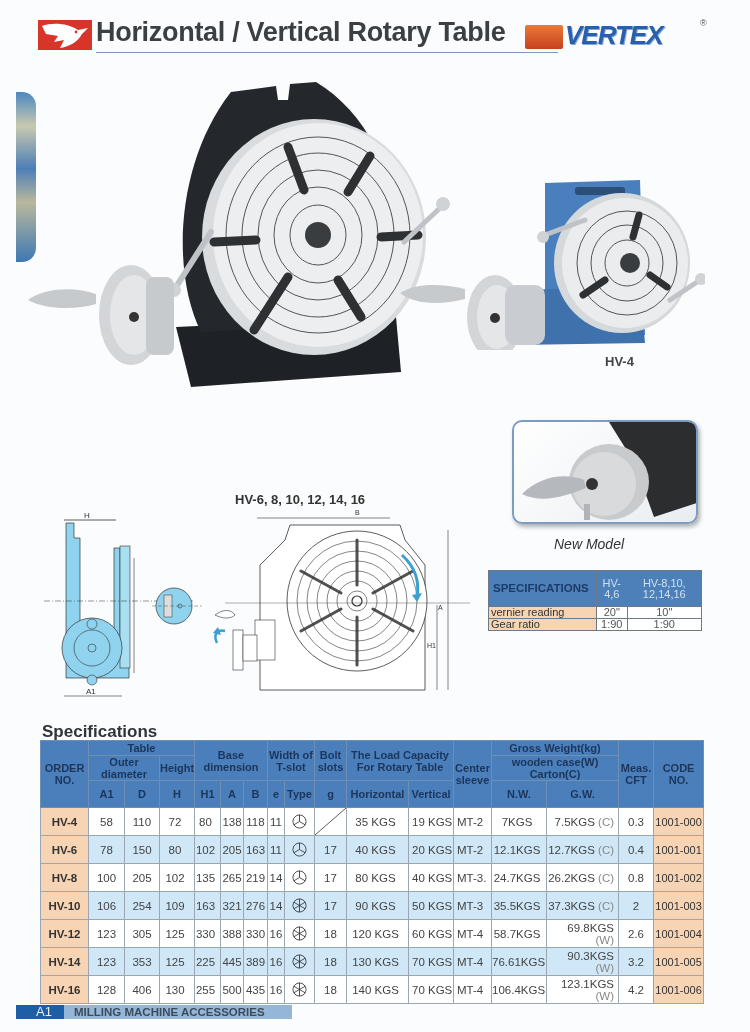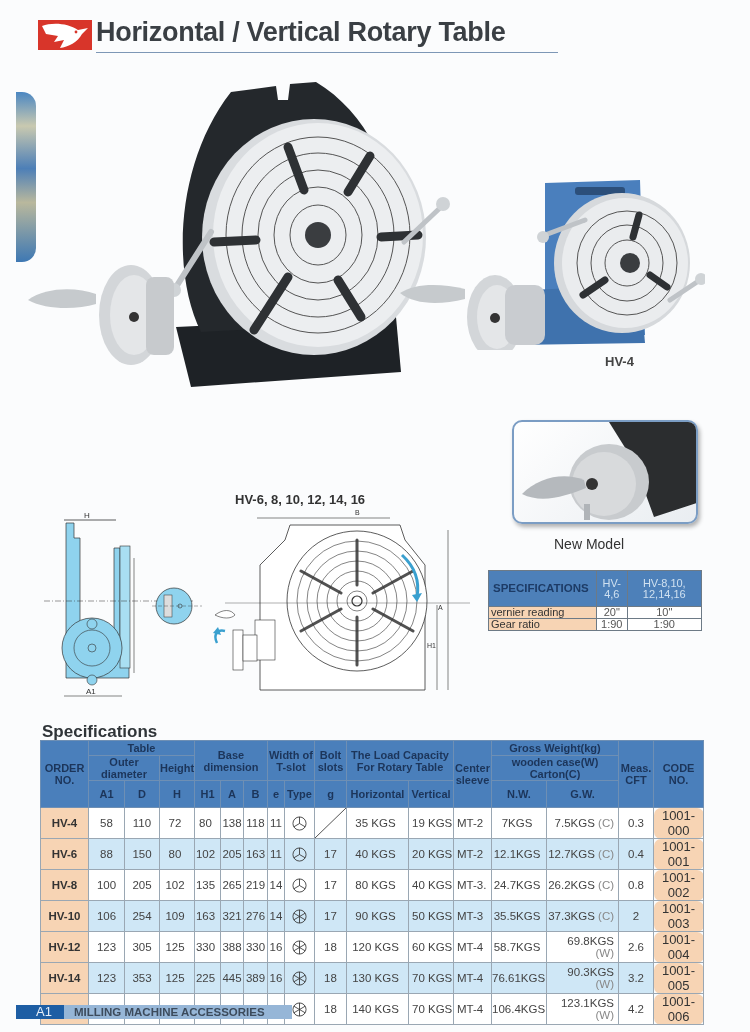--- a/index.html
+++ b/index.html
@@ -20,21 +20,21 @@
   
   .side-strip { position: absolute; left: 16px; top: 92px; width: 20px; height: 170px; border-radius: 0 14px 14px 0; background: linear-gradient(180deg, #4b87c2 0%, #c9c9b0 20%, #4d7fb7 45%, #b9b89d 65%, #3e78b3 100%); }
 
   
   .photo-main { position: absolute; left: 26px; top: 72px; width: 440px; height: 320px; }
   .photo-hv4 { position: absolute; left: 395px; top: 175px; width: 310px; height: 175px; }
   .hv4-label { position: absolute; left: 605px; top: 354px; font-size: 13px; font-weight: bold; color: #444; }
 
   
   .new-model-card { position: absolute; left: 512px; top: 420px; width: 186px; height: 104px; border-radius: 10px; background: linear-gradient(135deg,#ffffff,#e9edf1); border: 2px solid #7b9dc4; box-shadow: 2px 3px 4px rgba(0,0,0,0.3); overflow: hidden; }
-  .new-model-label { position: absolute; left: 554px; top: 536px; font-size: 14px; color: #333; }
+  .new-model-label { position: absolute; left: 554px; top: 536px; font-size: 14px; color: #333; font-style: italic; }
 
   
   .drawing-title { position: absolute; left: 235px; top: 492px; font-size: 13px; font-weight: bold; color: #333; }
   .drawing-side { position: absolute; left: 44px; top: 508px; width: 150px; height: 195px; }
   .drawing-detail { position: absolute; left: 152px; top: 585px; width: 50px; height: 42px; }
   .drawing-front { position: absolute; left: 205px; top: 505px; width: 265px; height: 200px; }
 
   
   .spec-small { position: absolute; left: 488px; top: 570px; width: 214px; border-collapse: collapse; font-size: 11px; }
   .spec-small td, .spec-small th { border: 1px solid #6d7a86; line-height: 11px; }
@@ -46,21 +46,21 @@
   
   .spec-title { position: absolute; left: 42px; top: 722px; font-size: 17px; font-weight: bold; color: #2f3438; }
 
   
   .spec-main { position: absolute; left: 40px; top: 740px; width: 662px; border-collapse: collapse; table-layout: fixed; font-size: 11px; }
   .spec-main th { background: #4a7fbb; color: #1c355a; font-weight: bold; border: 1px solid #6e8fb4; line-height: 12px; padding: 0; text-align: center; }
   .spec-main td { border: 1px solid #9aa7b3; text-align: center; color: #444; height: 28px; font-size: 11.5px; padding: 0; }
   .spec-main tr.r-white td { background: #ffffff; }
   .spec-main tr.r-blue td { background: #cfe7f6; }
   .spec-main td.order { background: #f7d4b4 !important; font-weight: bold; color: #333; }
-  .spec-main td.code { background: #f7d4b4 !important; color: #333; font-size: 13px; border-radius: 7px; }
+  .spec-main td.code { background: #f7d4b4 !important; color: #333; font-size: 11px; }
   .spec-main td.right { text-align: center; padding-right: 4px; }
   .spec-main td.left { text-align: left; padding-left: 3px; }
   .spec-main td.gw { text-align: right; padding-right: 4px; }
   .spec-main td.gw .c { color: #888; }
   .tslot-icon { display: inline-block; width: 15px; height: 15px; vertical-align: middle; }
   .diag-cell { position: relative; }
   .diag-cell svg { position: absolute; left: 0; top: 0; width: 100%; height: 100%; }
 
   
   .footer { position: absolute; left: 16px; top: 1005px; width: 276px; height: 14px; background: #96b6d7; }
@@ -72,20 +72,25 @@
 
 <div class="header">
   <div class="eagle-logo">
     <svg viewBox="0 0 54 30">
         <path d="M4 6 C14 2 30 3 40 10 L50 8 L44 14 C40 22 30 27 22 28 L26 20 L16 22 L20 16 L8 14 Z" fill="#fff"></path>
         <circle cx="38" cy="12" r="1.4" fill="#d8352a"></circle>
       </svg>
   </div>
   <div class="title">Horizontal / Vertical Rotary Table</div>
   <div class="title-underline"></div>
+  <div class="brand">
+    <div class="brand-box"></div>
+    <div class="brand-text">VERTEX</div>
+    <div class="brand-reg">®</div>
+  </div>
 </div>
 
 <div class="side-strip"></div>
 
 <div class="photo-main">
   <svg viewBox="0 0 440 320" width="440" height="320">
 
     <path d="M150 255 L370 245 L375 300 L165 315 Z" fill="#1e2226"></path>
 
     <path d="M205 20 L250 14 L252 28 L262 28 L264 12 L290 10 C340 40 370 100 372 170 L360 250 L175 260 C145 200 150 90 205 20 Z" fill="#24282c"></path>
@@ -331,21 +336,21 @@
         <td class="right">35 KGS</td>
         <td class="left">19 KGS</td>
         <td class="left">MT-2</td>
         <td class="right">7KGS</td>
         <td class="gw"><span>7.5KGS</span> <span class="c">(C)</span></td>
         <td class="">0.3</td>
         <td class="code">1001-000</td>
       </tr>
       <tr class="r-blue">
         <td class="order">HV-6</td>
-        <td class="">88</td>
+        <td class="">78</td>
         <td class="">150</td>
         <td class="right">80</td>
         <td class="right">102</td>
         <td class="">205</td>
         <td class="">163</td>
         <td class="">11</td>
         <td><span><svg class="tslot-icon" viewBox="0 0 16 16">
               <circle cx="8" cy="8" r="7" fill="none" stroke="#333" stroke-width="0.9"></circle>
               <line x1="8" y1="8" x2="8" y2="1" stroke="#333" stroke-width="0.9"></line>
               <line x1="8" y1="8" x2="2" y2="11.5" stroke="#333" stroke-width="0.9"></line>

